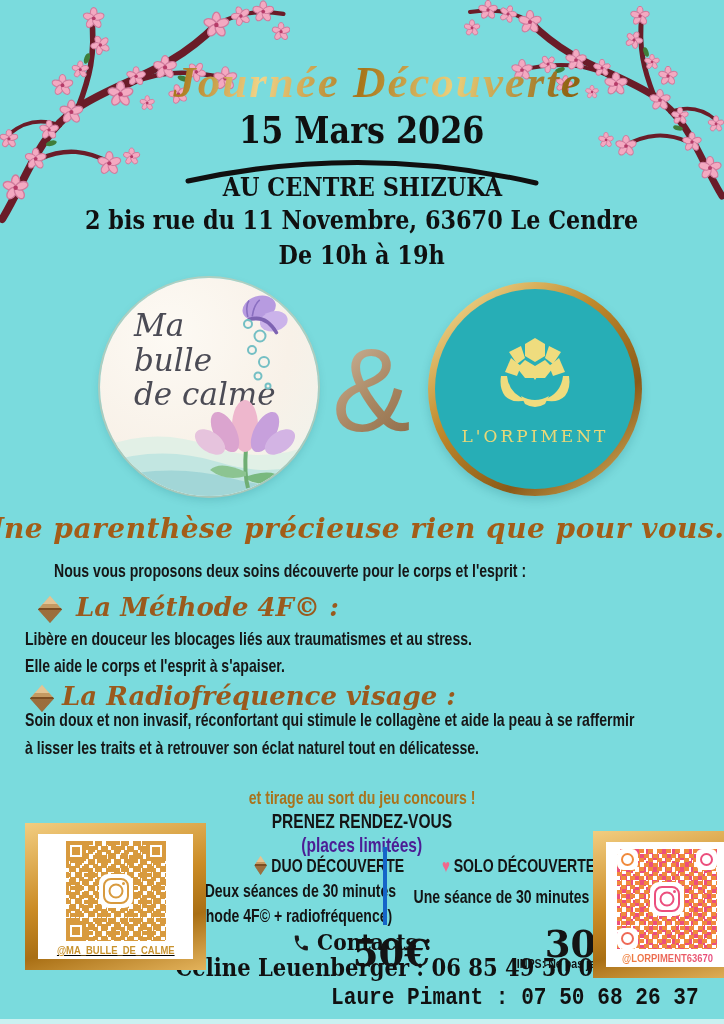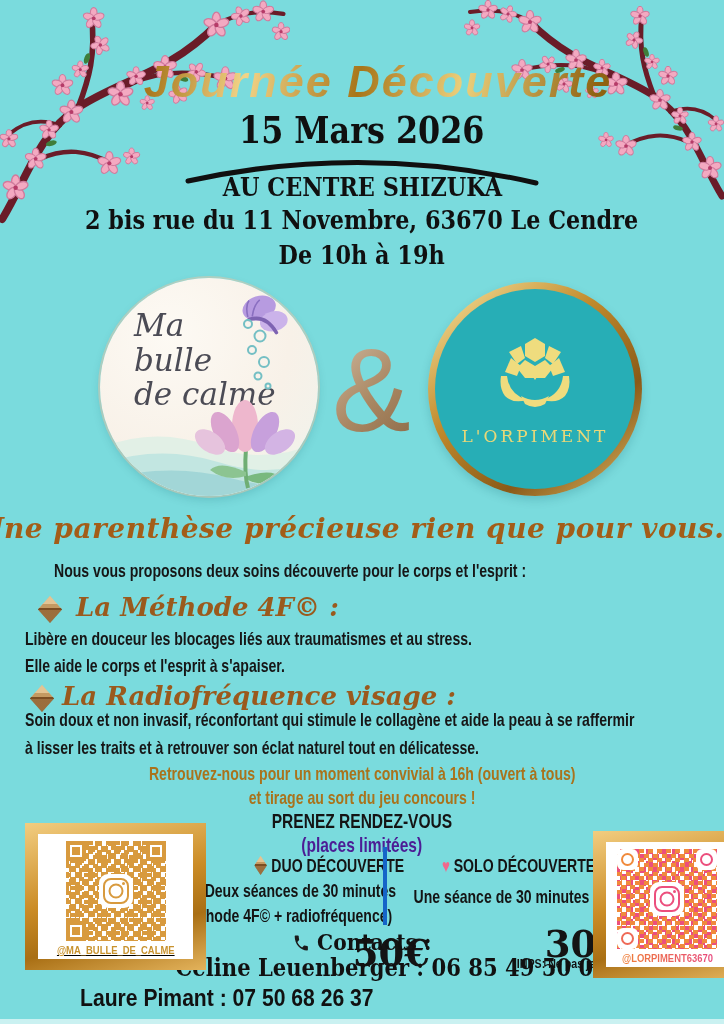--- a/index.html
+++ b/index.html
@@ -7,21 +7,21 @@
         font-family:"Liberation Sans",sans-serif;}
   .abs{position:absolute;}
   .ctr{left:0;right:0;display:flex;justify-content:center;}
   .line{white-space:nowrap;display:inline-block;}
   .cond{display:inline-block;white-space:nowrap;transform:scaleX(.74);}
   .cL{transform-origin:0 50%;}
   .cC{transform-origin:50% 50%;}
   .sx86{transform:scaleX(.86);}
 
   
-  .gold-script{font-family:Liberation Sans, sans-serif;font-style:italic;font-weight:700;
+  .gold-script{font-family:Liberation Serif, serif;font-style:italic;font-weight:700;
     background:linear-gradient(100deg,#a9781c 2%,#f2d488 22%,#a8761a 46%,#ecd07c 68%,#8f6312 96%);
     -webkit-background-clip:text;background-clip:text;color:transparent;margin-left:32px;}
   .title{top:56px;font-size:45px;letter-spacing:2px;}
 
   .script-brown{font-family:"DejaVu Serif",serif;font-style:italic;font-weight:700;color:#9a5a1d;}
 
   .serif-fat{font-family:"DejaVu Serif",serif;font-weight:800;color:#101010;}
 
   .date{top:108px;font-size:37px;}
   .venue{top:172px;font-size:26px;}
@@ -73,22 +73,22 @@
   .offer-right{left:372px;top:855px;width:250px;}
   .offer-name{font-size:19px;}
   .offer-desc{font-size:19px;margin-top:3px;}
   .price{font-family:"DejaVu Serif",serif;font-weight:800;font-size:37px;margin-top:4px;}
   .divider{left:383px;top:847px;width:4px;height:78px;background:#1565c8;}
   .heart{color:#f2688c;font-size:18px;}
 
   .contacts-label{top:928px;font-family:"DejaVu Serif",serif;font-weight:800;font-size:23px;color:#111;}
   .contact1{top:953px;font-family:"DejaVu Serif",serif;font-weight:800;font-size:24px;color:#111;
             left:60px;right:0;display:flex;justify-content:center;}
-  .contact2{top:984px;font-family:Liberation Sans, sans-serif;font-weight:800;font-size:24px;color:#111;
-            left:60px;right:0;display:flex;justify-content:flex-start;}
+  .contact2{top:984px;font-family:Liberation Mono, monospace;font-weight:800;font-size:24px;color:#111;
+            left:60px;right:0;display:flex;justify-content:flex-end;}
   .serif-c{display:inline-block;white-space:nowrap;transform:scaleX(.88);transform-origin:50% 50%;}
   .footnote{right:12px;top:956px;font-size:13px;font-weight:700;color:#111;
             transform:scaleX(.82);transform-origin:100% 50%;white-space:nowrap;}
 
   
   .qr{position:absolute;padding:11px 13px;background:linear-gradient(165deg,#f2cd80 0%,#cb8c26 45%,#a96f14 70%,#e3b35c 100%);}
   .qr-l{left:25px;top:823px;text-decoration:underline;}
   .qr-r{left:593px;top:831px;}
   .qr-white{background:#fff;padding:7px 6px 3px;display:flex;flex-direction:column;align-items:center;}
   .qr-pat{width:100px;height:100px;position:relative;}
@@ -287,23 +287,20 @@
   <div class="abs tt2 script-brown treat-title">
     <span class="line">La Radiofréquence visage :</span>
   </div>
   <div class="abs l3 body-line">
     <span class="cond cL">Soin doux et non invasif, réconfortant  qui stimule le collagène et aide la peau à se raffermir</span>
   </div>
   <div class="abs l4 body-line">
     <span class="cond cL">à lisser les traits  et à retrouver son éclat naturel tout en délicatesse.</span>
   </div>
 
-  <div class="abs ctr convivial">
-    <span class="cond cC">Retrouvez-nous pour un moment convivial à 16h (ouvert à tous)</span>
-  </div>
   <div class="abs ctr raffle">
     <span class="cond cC">et tirage au sort du jeu concours !</span>
   </div>
   <div class="abs ctr cta">
     <span class="cond cC">PRENEZ RENDEZ-VOUS</span>
   </div>
   <div class="abs ctr ctanote">
     <span class="cond cC">(places limitées)</span>
   </div>
 

